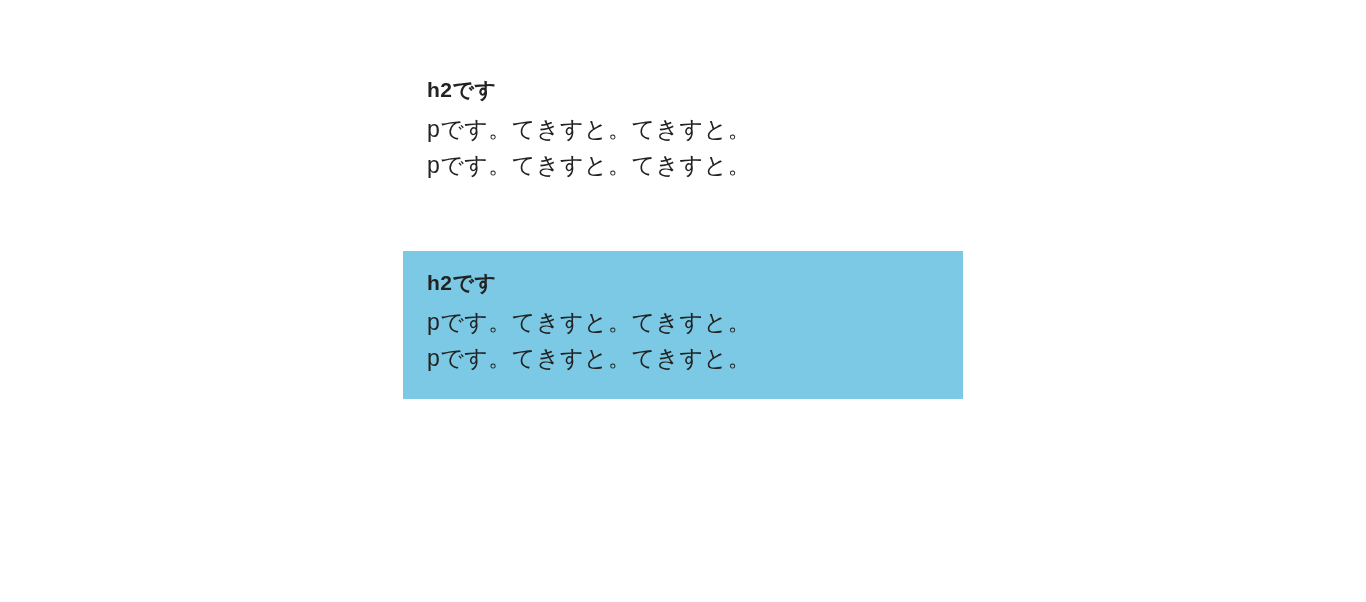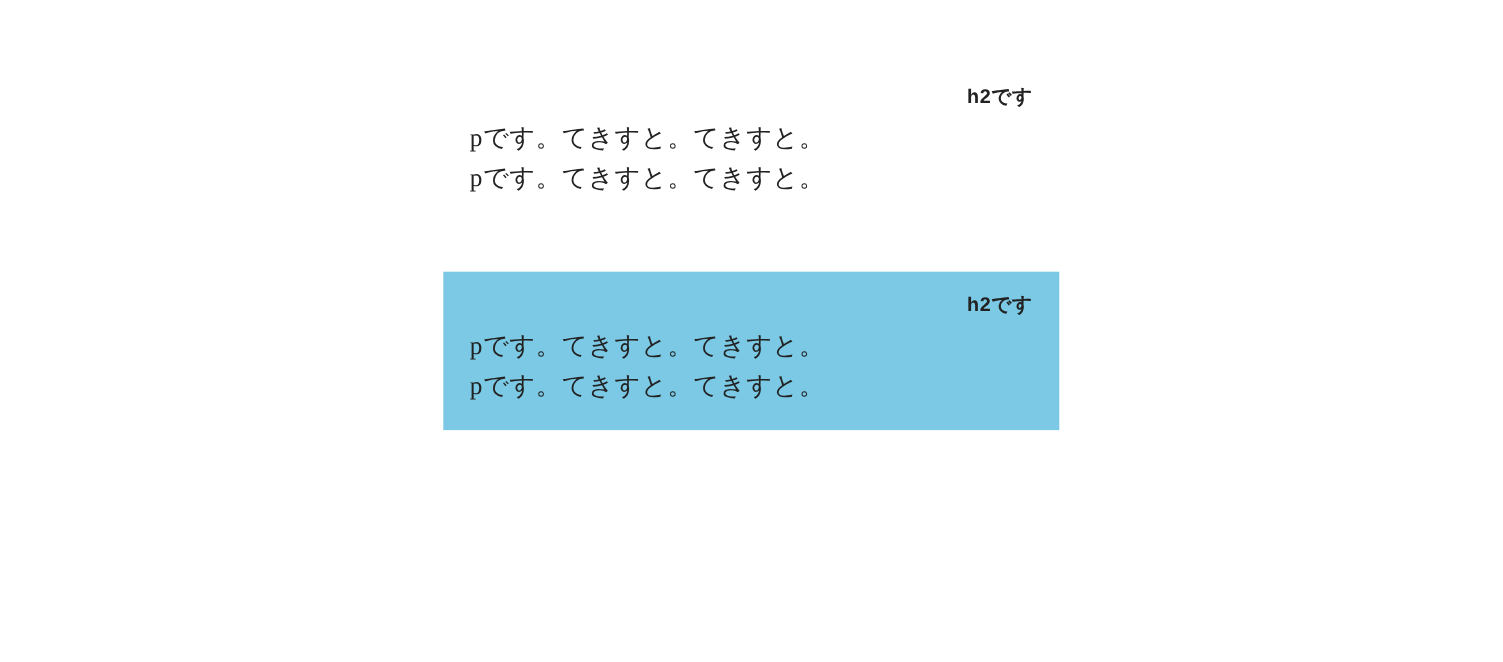--- a/index.html
+++ b/index.html
@@ -22,34 +22,32 @@
       padding: 18px 24px 22px 24px;
       margin-bottom: 46px;
     }
     .section.plain {
       background: transparent;
     }
     .section.highlight {
       background: #7bc9e4;
     }
     .section h2 {
-      font-size: 18px;
+      font-size: 21px;
       font-weight: 700;
       color: #222;
       margin-bottom: 8px;
       letter-spacing: 0.5px;
-      text-align: right;
     }
     .section p {
       font-size: 23px;
       font-weight: 400;
       color: #222;
       line-height: 1.55;
       letter-spacing: 0.5px;
-      font-family: Liberation Serif, serif;
     }
   </style>
 </head>
 <body>
 
 <div class="section plain">
   <h2>h2です</h2>
   <p>pです。てきすと。てきすと。</p>
   <p>pです。てきすと。てきすと。</p>
 </div>

